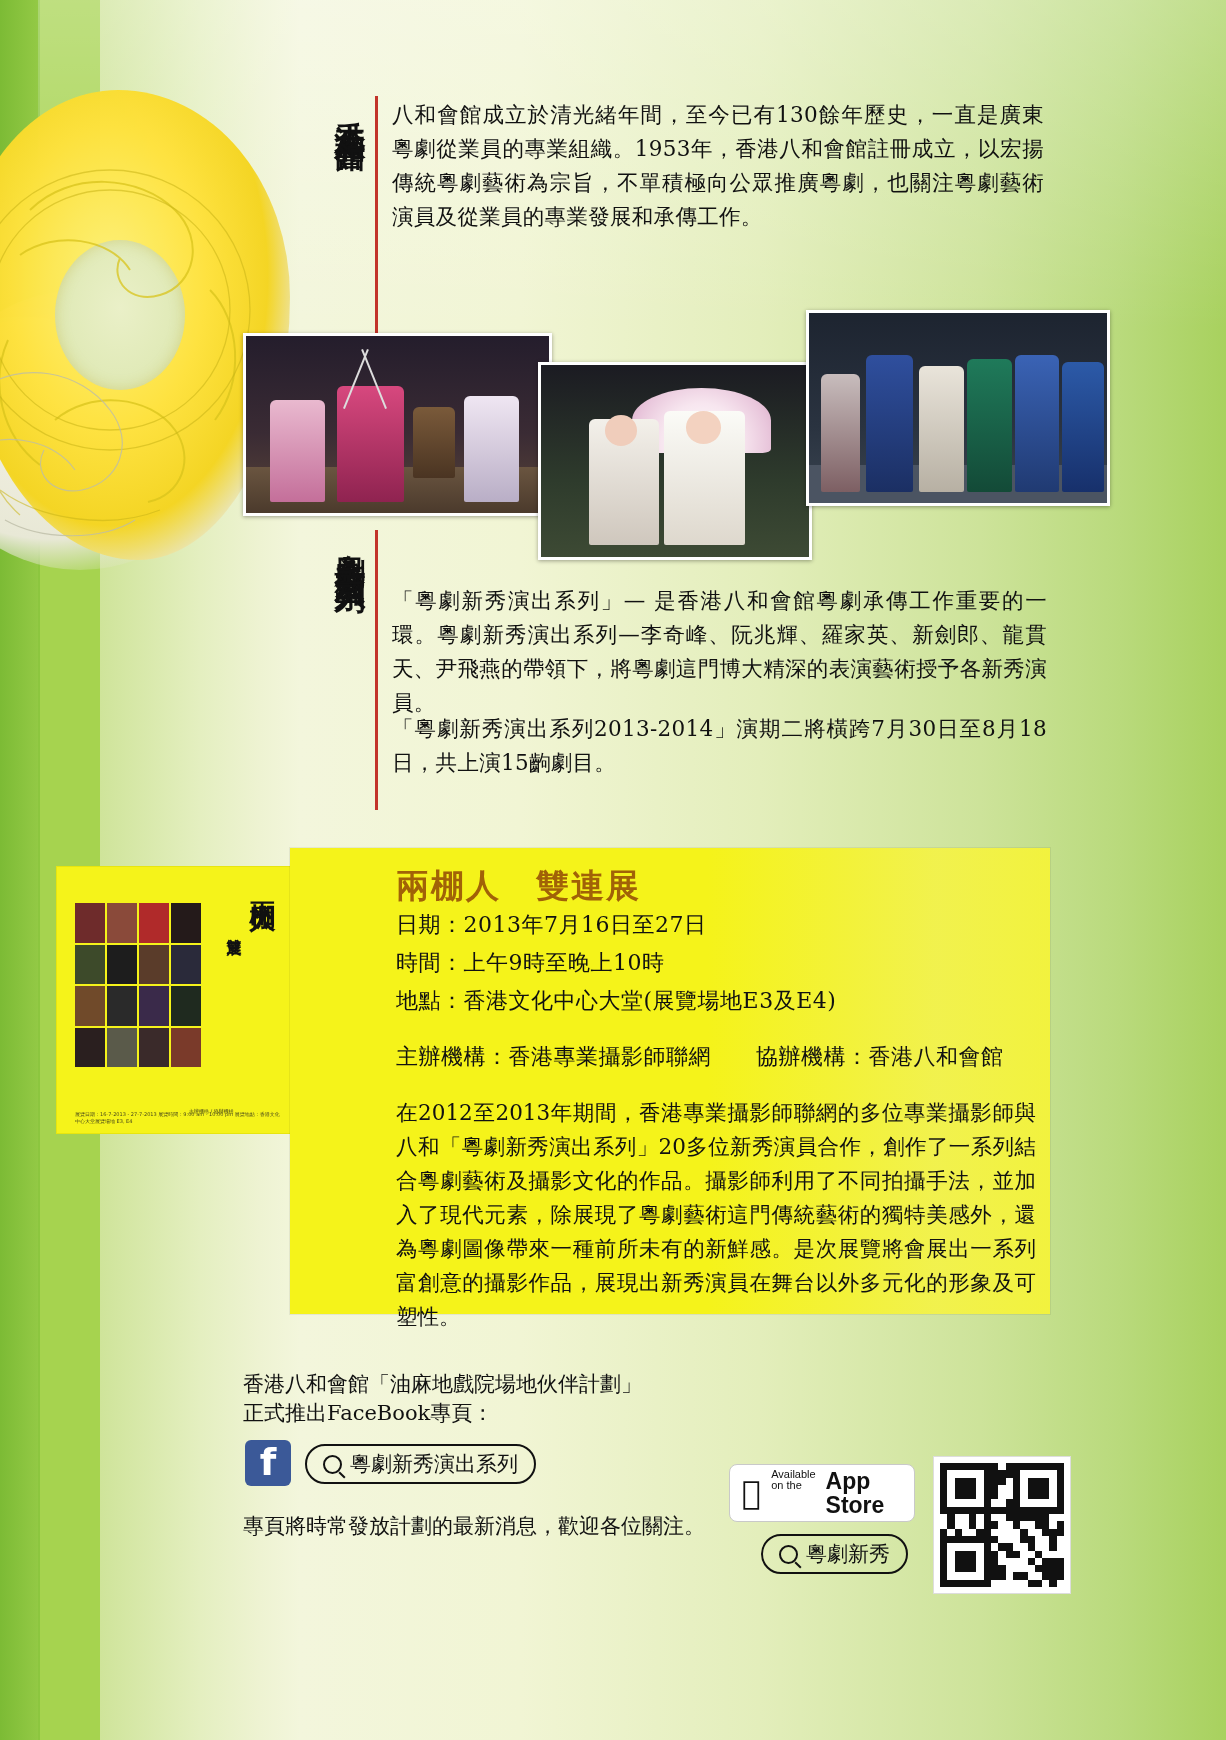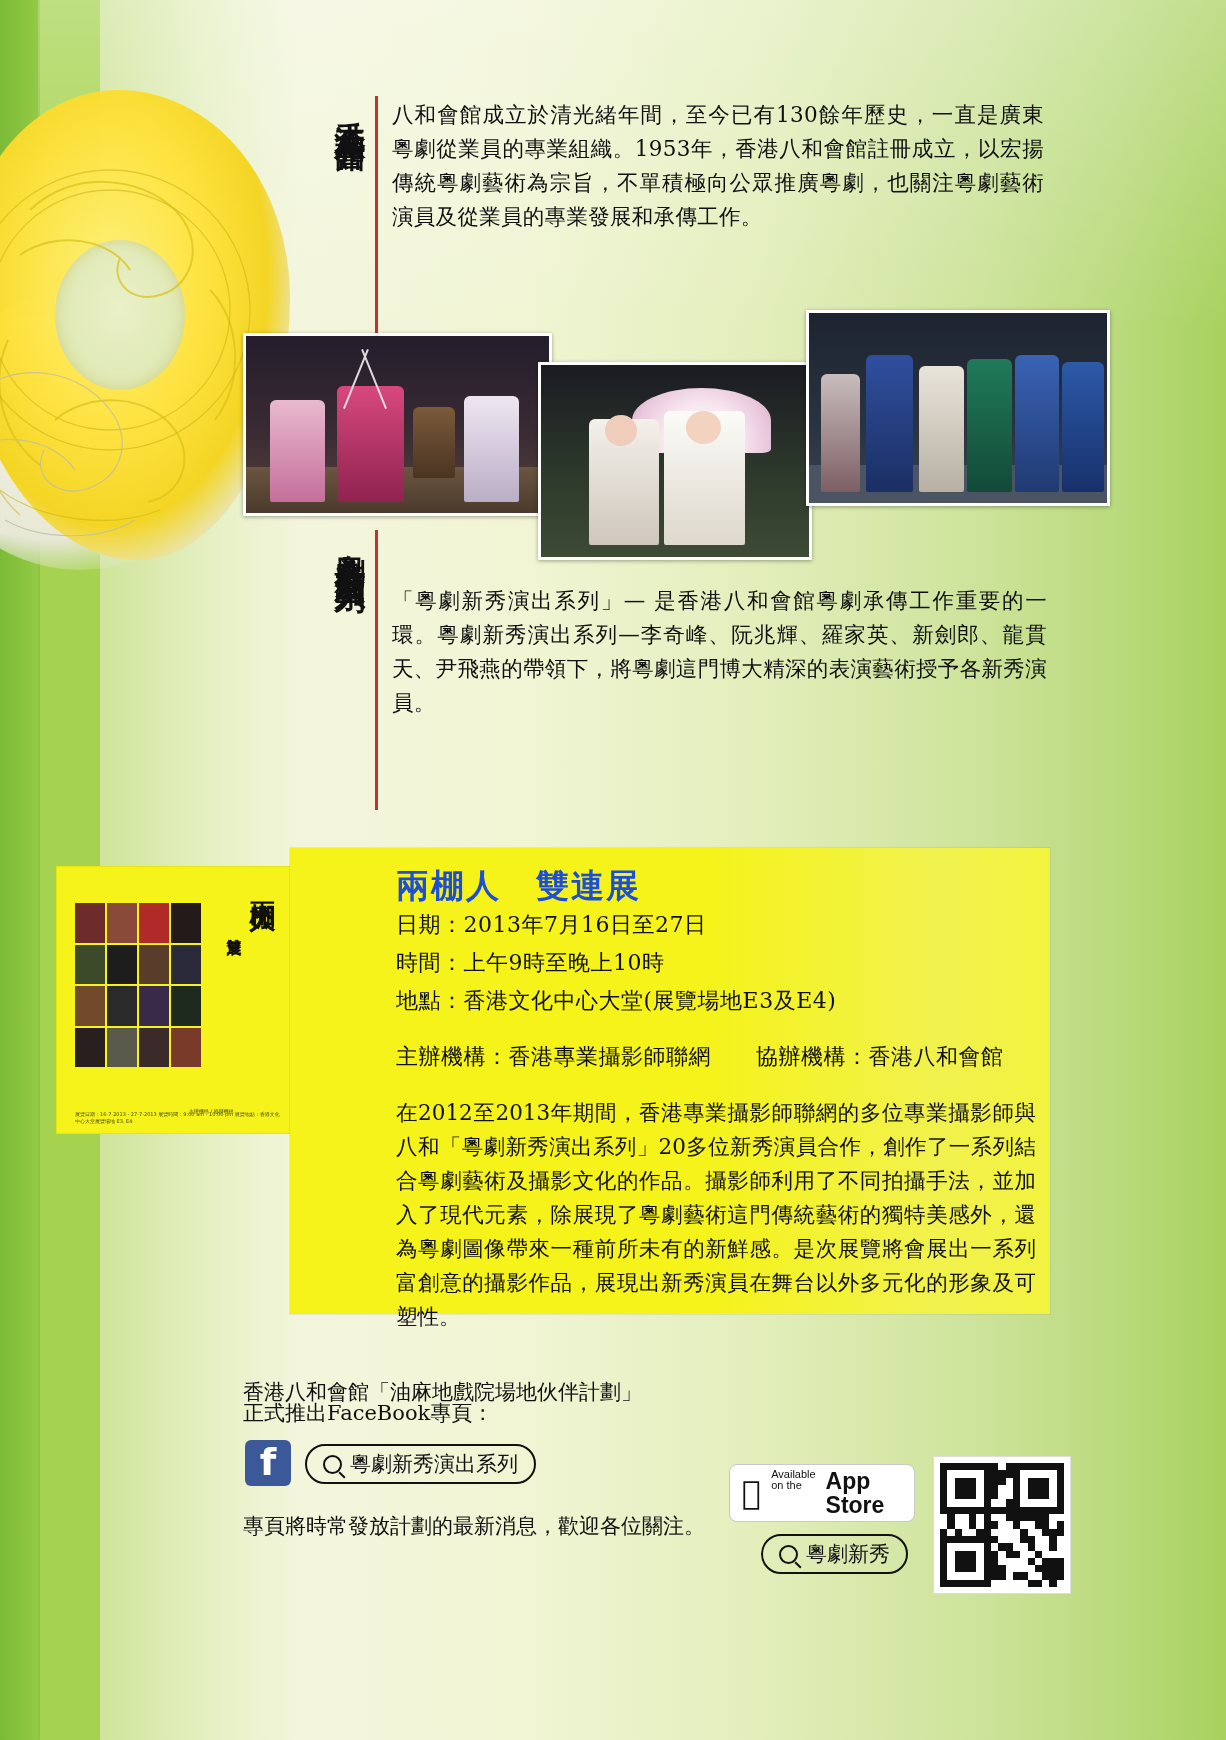--- a/index.html
+++ b/index.html
@@ -104,21 +104,21 @@
     position:absolute;left:290px;top:848px;width:760px;height:466px;
     background:#f5f31a;
     box-shadow:0 0 0 1px rgba(0,0,0,.06);
   }
   .event-panel .fade{
     position:absolute;left:0;top:0;width:100%;height:100%;
     background:linear-gradient(90deg,rgba(245,243,26,1) 0%,rgba(245,243,26,1) 55%,rgba(238,240,120,.55) 85%,rgba(232,240,170,.25) 100%);
   }
   .ev-content{position:absolute;left:0;top:0;width:100%;height:100%;}
   #ev-title{position:absolute;left:106px;top:16px;font-family:"DejaVu Serif","Liberation Serif",serif;
-    font-size:33px;font-weight:700;color:#1d4ed8;letter-spacing:2px;}
+    font-size:33px;font-weight:700;color:#a16207;letter-spacing:2px;}
   .ev-line{position:absolute;left:106px;font-family:"DejaVu Serif","Liberation Serif",serif;
     font-size:22px;color:#111;letter-spacing:.5px;}
   #ev-date{top:62px;}
   #ev-time{top:100px;}
   #ev-venue{top:138px;}
   #ev-org{top:194px;}
   #ev-body{position:absolute;left:106px;top:248px;width:640px;
     font-family:"DejaVu Serif","Liberation Serif",serif;font-size:21.5px;line-height:34px;color:#111;text-align:justify;}
 
   
@@ -140,21 +140,21 @@
     font-family:"DejaVu Serif","Liberation Serif",serif;font-weight:700;font-size:15px;color:#111;letter-spacing:1px;
   }
   .poster .fineprint{
     position:absolute;left:18px;bottom:8px;width:206px;font-size:5px;color:#4a4a1a;line-height:7px;
   }
   .poster .fp-right{position:absolute;right:14px;bottom:18px;font-size:5px;color:#4a4a1a;line-height:7px;text-align:left;width:92px;}
 
   
   .footer{position:absolute;left:243px;top:1364px;width:960px;height:240px;}
   .f-text{font-family:"DejaVu Serif","Liberation Serif",serif;font-size:21px;color:#111;line-height:33px;}
-  #f-line1{position:absolute;left:0;top:12px;}
+  #f-line1{position:absolute;left:0;top:4px;}
   #f-line2{position:absolute;left:0;top:33px;}
   #f-line3{position:absolute;left:0;top:146px;}
   #f-right-title{position:absolute;left:478px;top:0;font-family:"DejaVu Serif","Liberation Serif",serif;font-size:21px;color:#111;}
   .fb-icon{
     position:absolute;left:2px;top:76px;width:46px;height:46px;background:#3b5998;border-radius:6px;
     color:#fff;font-family:"DejaVu Sans",sans-serif;font-weight:700;font-size:38px;line-height:44px;text-align:center;
   }
   .search-pill{
     position:absolute;height:36px;border:2px solid #111;border-radius:20px;background:transparent;
     display:flex;align-items:center;gap:8px;padding:0 16px;
@@ -242,20 +242,21 @@
       <div class="fig" style="left:4%;width:13%;height:62%;background:linear-gradient(180deg,#c8bdbd,#7d5f63);"></div>
       <div class="fig" style="left:19%;width:16%;height:72%;background:linear-gradient(180deg,#2f4f9e,#1b2f63);"></div>
       <div class="fig" style="left:37%;width:15%;height:66%;background:linear-gradient(180deg,#e9e4da,#b7b0a3);"></div>
       <div class="fig" style="left:53%;width:15%;height:70%;background:linear-gradient(180deg,#1f7a5a,#134a37);"></div>
       <div class="fig" style="left:69%;width:15%;height:72%;background:linear-gradient(180deg,#3a63b5,#203a72);"></div>
       <div class="fig" style="left:85%;width:14%;height:68%;background:linear-gradient(180deg,#2c5aa8,#17306b);"></div>
     </div>
   </div>
 
   <div class="para" id="p3">「粵劇新秀演出系列」— 是香港八和會館粵劇承傳工作重要的一環。粵劇新秀演出系列—李奇峰、阮兆輝、羅家英、新劍郎、龍貫天、尹飛燕的帶領下，將粵劇這門博大精深的表演藝術授予各新秀演員。</div>
+  <div class="para" id="p4">「粵劇新秀演出系列2013-2014」演期二將橫跨7月30日至8月18日，共上演15齣劇目。</div>
 
   <div class="poster">
     <div class="grid">
       <div style="background:#6e2b2b"></div>
         <div style="background:#8a4a3a"></div>
         <div style="background:#b02a2a"></div>
         <div style="background:#241a1a"></div>
       <div style="background:#3d4a2a"></div>
         <div style="background:#1d1d1d"></div>
         <div style="background:#5a3c2a"></div>

